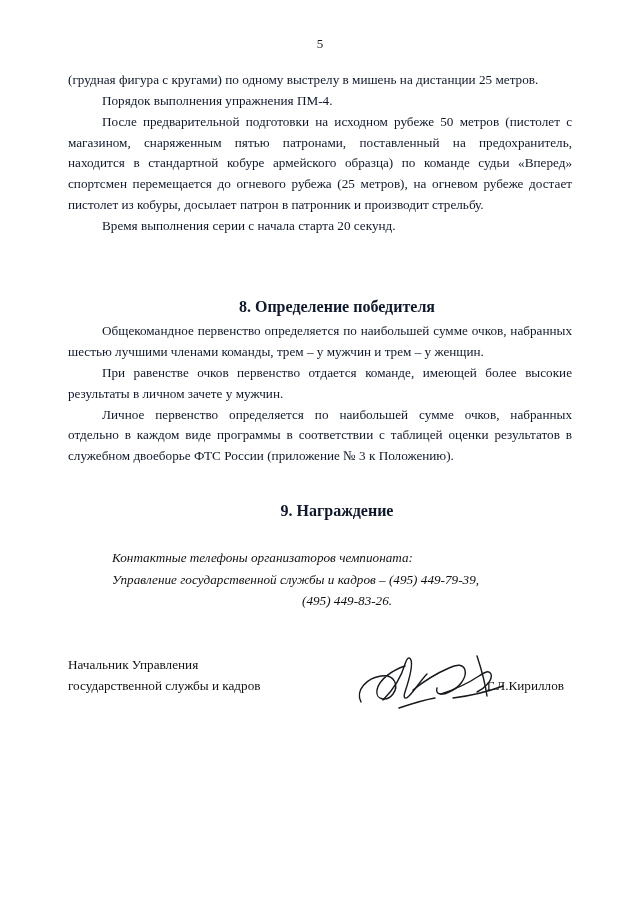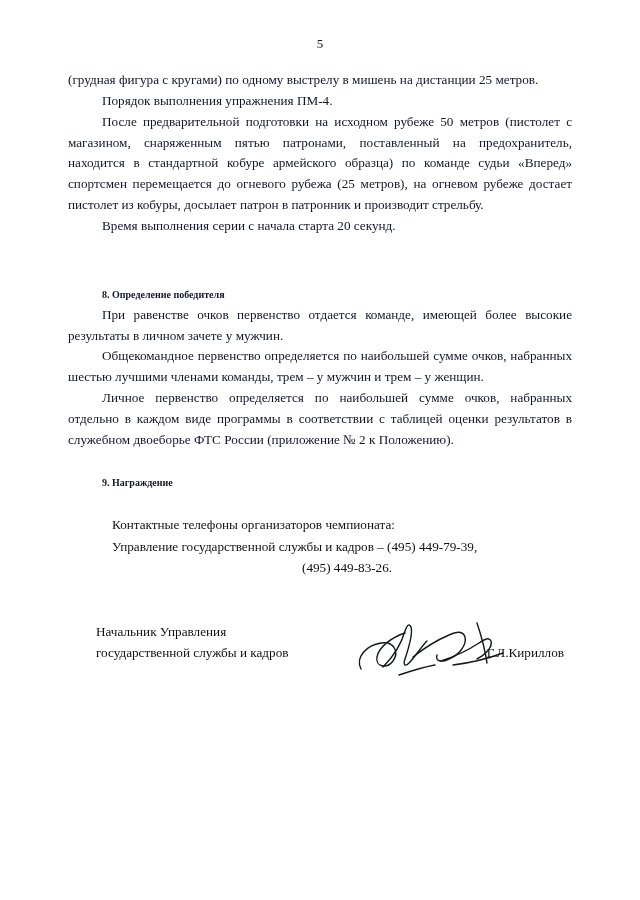--- a/index.html
+++ b/index.html
@@ -44,53 +44,53 @@
     text-justify: inter-word;
     color: #0f172a;
   }
   p.indent {
     text-indent: 34px;
   }
   p.noindent {
     text-indent: 0;
   }
   .heading {
-    margin-top: 24px;
+    margin-top: 31px;
     margin-bottom: 2px;
     font-weight: bold;
-    font-size: 10px;
+    font-size: 16px;
     text-indent: 34px;
-    text-align: left;
+    text-align: center;
   }
   .gap-lg { height: 26px; }
 
   .contacts {
     margin-top: 24px;
     padding-left: 44px;
     font-size: 13.2px;
     line-height: 1.62;
+    font-style: italic;
   }
   .contacts .line2 { }
   .contacts .line3 {
     padding-left: 190px;
   }
 
   .signature-block {
     margin-top: 42px;
     position: relative;
     height: 90px;
   }
   .sig-left {
     position: absolute;
     left: 0;
     top: 0;
     font-size: 13.2px;
     line-height: 1.62;
     width: 270px;
-    margin-left: 28px;
   }
   .sig-name {
     position: absolute;
     right: 8px;
     top: 24px;
     font-size: 13.2px;
   }
   .sig-scribble {
     position: absolute;
     left: 285px;
@@ -109,23 +109,23 @@
   <div class="content">
 
     <p class="noindent">(грудная фигура с кругами) по одному выстрелу в мишень на дистанции 25 метров.</p>
     <p class="indent">Порядок выполнения упражнения ПМ-4.</p>
     <p class="indent">После предварительной подготовки на исходном рубеже 50 метров (пистолет с магазином, снаряженным пятью патронами, поставленный на предохранитель, находится в стандартной кобуре армейского образца) по команде судьи «Вперед» спортсмен перемещается до огневого рубежа (25 метров), на огневом рубеже достает пистолет из кобуры, досылает патрон в патронник и производит стрельбу.</p>
     <p class="indent">Время выполнения серии с начала старта 20 секунд.</p>
 
     <div class="gap-lg"></div>
 
     <p class="heading">8. Определение победителя</p>
+    <p class="indent">Общекомандное первенство определяется по наибольшей сумме очков, набранных шестью лучшими членами команды, трем – у мужчин и трем – у женщин.</p>
     <p class="indent">При равенстве очков первенство отдается команде, имеющей более высокие результаты в личном зачете у мужчин.</p>
-    <p class="indent">Общекомандное первенство определяется по наибольшей сумме очков, набранных шестью лучшими членами команды, трем – у мужчин и трем – у женщин.</p>
-    <p class="indent">Личное первенство определяется по наибольшей сумме очков, набранных отдельно в каждом виде программы   в соответствии с таблицей оценки результатов в служебном двоеборье ФТС России (приложение № 2 к Положению).</p>
+    <p class="indent">Личное первенство определяется по наибольшей сумме очков, набранных отдельно в каждом виде программы   в соответствии с таблицей оценки результатов в служебном двоеборье ФТС России (приложение № 3 к Положению).</p>
 
     <p class="heading">9. Награждение</p>
 
     <div class="contacts">
       <div class="line1">Контактные телефоны организаторов чемпионата:</div>
       <div class="line2">Управление государственной службы и кадров – (495) 449-79-39,</div>
       <div class="line3">(495) 449-83-26.</div>
     </div>
 
     <div class="signature-block">

